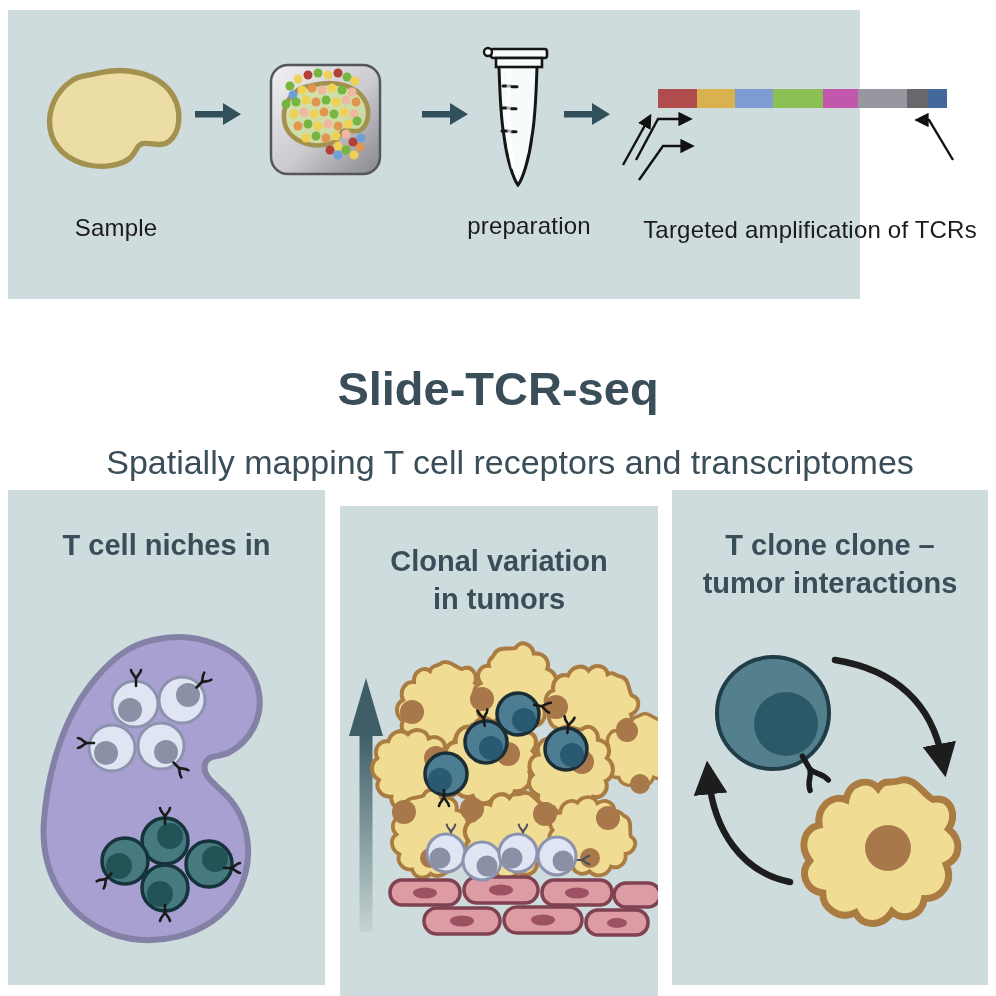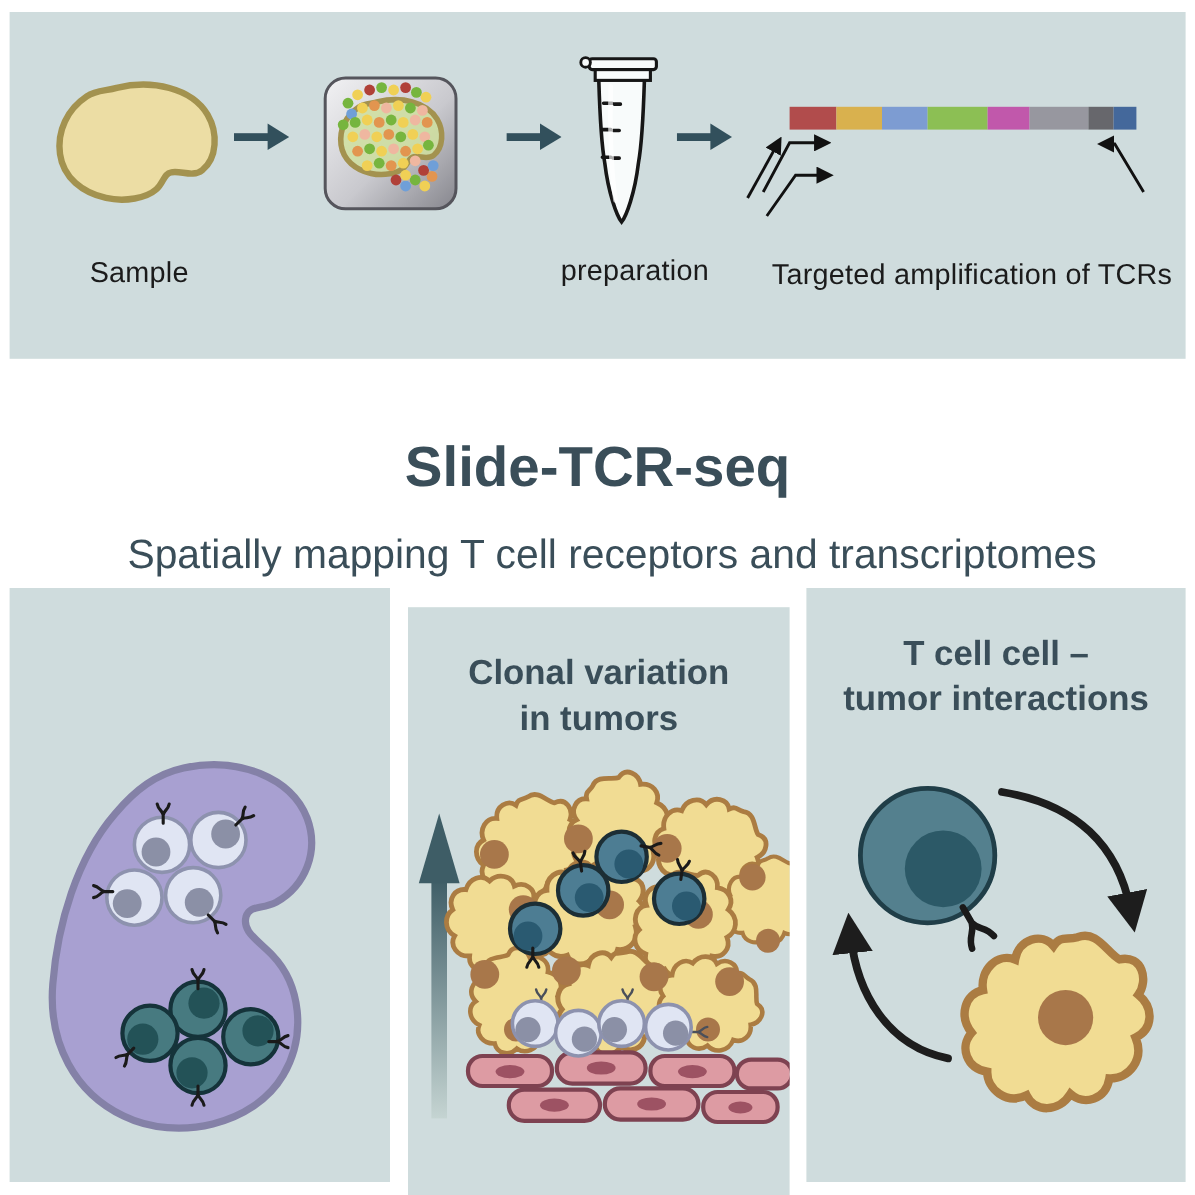--- a/index.html
+++ b/index.html
@@ -1,21 +1,21 @@
 <!DOCTYPE html>
 <html style="--page-bg: #ffffff; --panel-bg: #cfdcdd; --slate-text: #3a4e59; --label-text: #1b1b1b; --arrow-slate: #32505c; --black-arrow: #1d1d1d; --sample-fill: #ecdda4; --sample-stroke: #a3924f; --array-bean-fill: #cfdf9f; --tube-fill: #f8fbfb; --tube-liquid: #adc1c8; --tube-outline: #161616; --organ-fill: #a8a0d1; --organ-stroke: #8481a7; --light-cell-fill: #e0e5f3; --light-cell-stroke: #8d92ae; --light-cell-nucleus: #8b90a6; --teal-cell-fill: #477a80; --teal-cell-stroke: #15333a; --teal-cell-nucleus: #235257; --tcell-fill: #4d7d93; --tcell-stroke: #1c2e35; --tcell-nucleus: #2a5a71; --tcell3-fill: #54808e; --tcell3-stroke: #203e48; --tcell3-nucleus: #2c5967; --tumor-fill: #f1dc93; --tumor-stroke: #ab7c42; --tumor-nucleus: #a8774a; --pink-cell-fill: #dd9ba3; --pink-cell-stroke: #7e4251; --pink-cell-nucleus: #9d5263; --bead-yellow: #f0d055; --bead-orange: #e2954f; --bead-green: #76b53e; --bead-red: #b04038; --bead-blue: #6f9fd8; --bead-salmon: #efb7a0; --up-arrow-top: #3e5d66; --up-arrow-bottom: #c5d4d2;"><head>
 <meta charset="utf-8">
 <style>
   html,body{margin:0;padding:0;background:#fff;}
   .page{
     position:relative;width:996px;height:996px;background:var(--page-bg,#fff);
     font-family:"Liberation Sans","DejaVu Sans",sans-serif;overflow:hidden;
   }
   .panel{position:absolute;background:var(--panel-bg,#cfdcdd);}
-  .panel-top{left:8px;top:10px;width:980px;height:289px;}
+  .panel-top{left:8px;top:10px;width:852px;height:289px;}
   .panel-bl{left:8px;top:490px;width:317px;height:495px;}
   .panel-bm{left:340px;top:490px;width:318px;height:495px;margin-top:16px;}
   .panel-br{left:672px;top:490px;width:316px;height:495px;}
 
   .abs{position:absolute;}
 
   .wf-label{
     position:absolute;text-align:center;font-size:24px;line-height:33px;
     color:var(--label-text,#1b1b1b);letter-spacing:0.2px;
   }
@@ -242,20 +242,21 @@
           <circle class="nuc-teal" cx="207" cy="369" r="13"></circle>
         <circle class="cell-teal" cx="157" cy="398" r="23"></circle>
           <circle class="nuc-teal" cx="152" cy="404" r="13"></circle>
         <use href="#rcpt" class="receptor" transform="translate(157,322)"></use>
         <use href="#rcpt" class="receptor" transform="translate(95,392) rotate(-135)"></use>
         <use href="#rcpt" class="receptor" transform="translate(228,378) rotate(90)"></use>
         <use href="#rcpt" class="receptor" transform="translate(157,427) rotate(180)"></use>
       </g>
     </svg>
     <header class="panel-header">
+      <div>T cell niches in</div>
     </header>
   </section>
 
   <section class="panel panel-bm">
     <svg class="panel-art" viewBox="0 0 318 495">
       <g>
         <rect x="19.5" y="226" width="13" height="200" fill="url(#fadeGrad)"></rect>
         <polygon points="26,172 9,230 43,230" fill="#3e5d66"></polygon>
       </g>
       <g>
@@ -341,18 +342,18 @@
         <circle class="cell-tcell3" cx="101" cy="223" r="56"></circle>
         <circle class="nuc-tcell3" cx="114" cy="234" r="32"></circle>
         <use href="#rcpt" class="receptor" transform="translate(143,288) rotate(150) scale(2.1)"></use>
       </g>
       <g>
         <use href="#blob" transform="translate(207,362) rotate(15) scale(1.75)"></use>
         <circle class="nuc-tumor" cx="216" cy="358" r="23"></circle>
       </g>
     </svg>
     <header class="panel-header">
-      <div>T cell cell –</div>
+      <div>T clone clone –</div>
       <div>tumor interactions</div>
     </header>
   </section>
 
 </div>
 
 </body></html>

